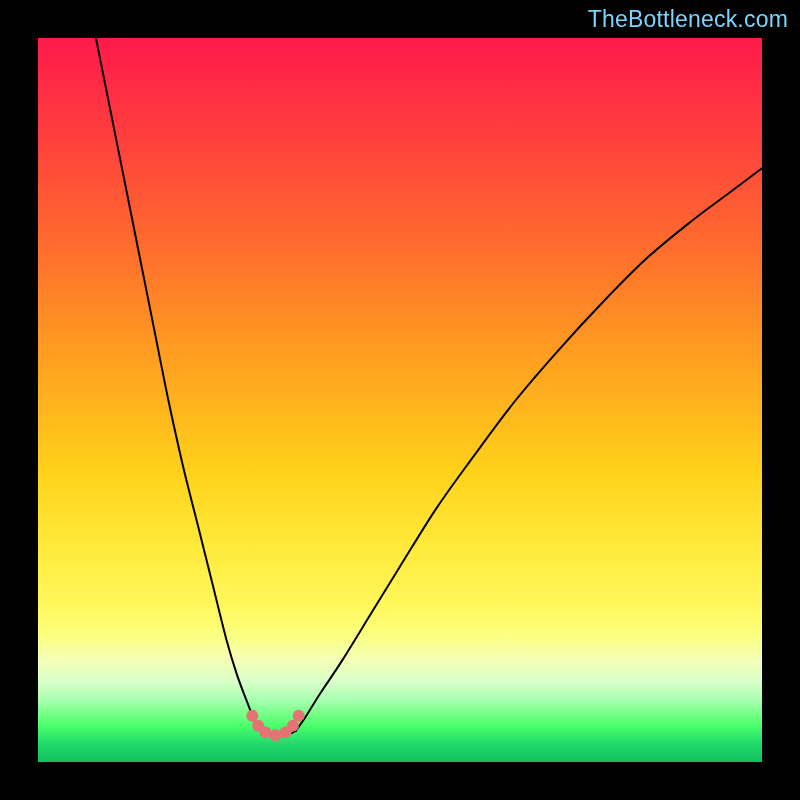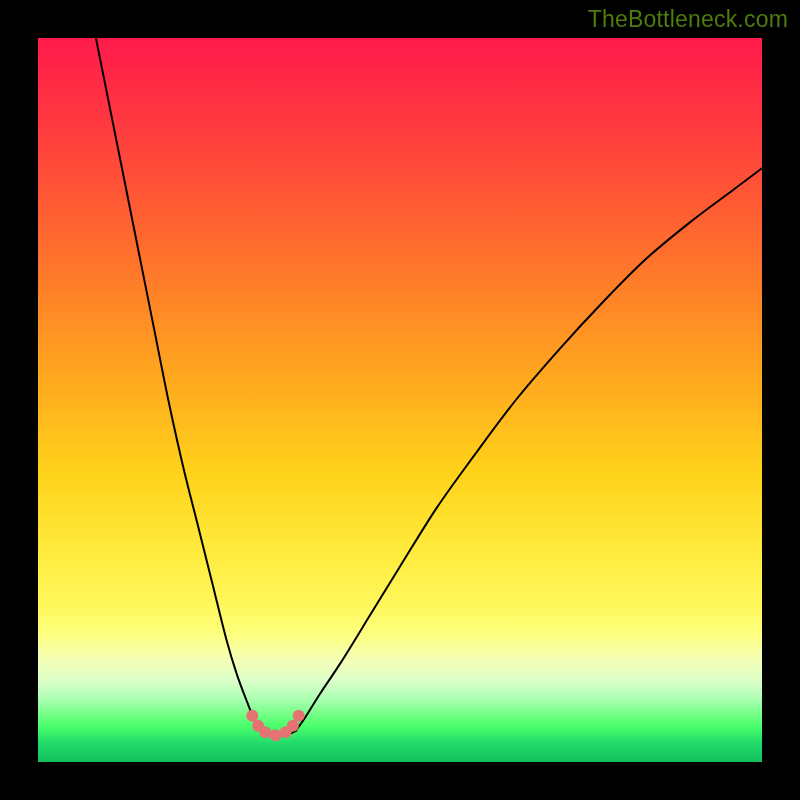--- a/index.html
+++ b/index.html
@@ -41,21 +41,21 @@
       #7fff8e 93%,
       #4bff6a 95%,
       #20d96a 97.5%,
       #12c05c 100%
     );
   }
   .watermark {
     position: absolute;
     top: 6px;
     right: 12px;
-    color: #4d7c0f;
+    color: #7dd3fc;
     font-size: 23px;
     font-weight: 500;
     letter-spacing: 0.2px;
     user-select: none;
   }
   svg.curves {
     position: absolute;
     left: 0;
     top: 0;
     width: 724px;

